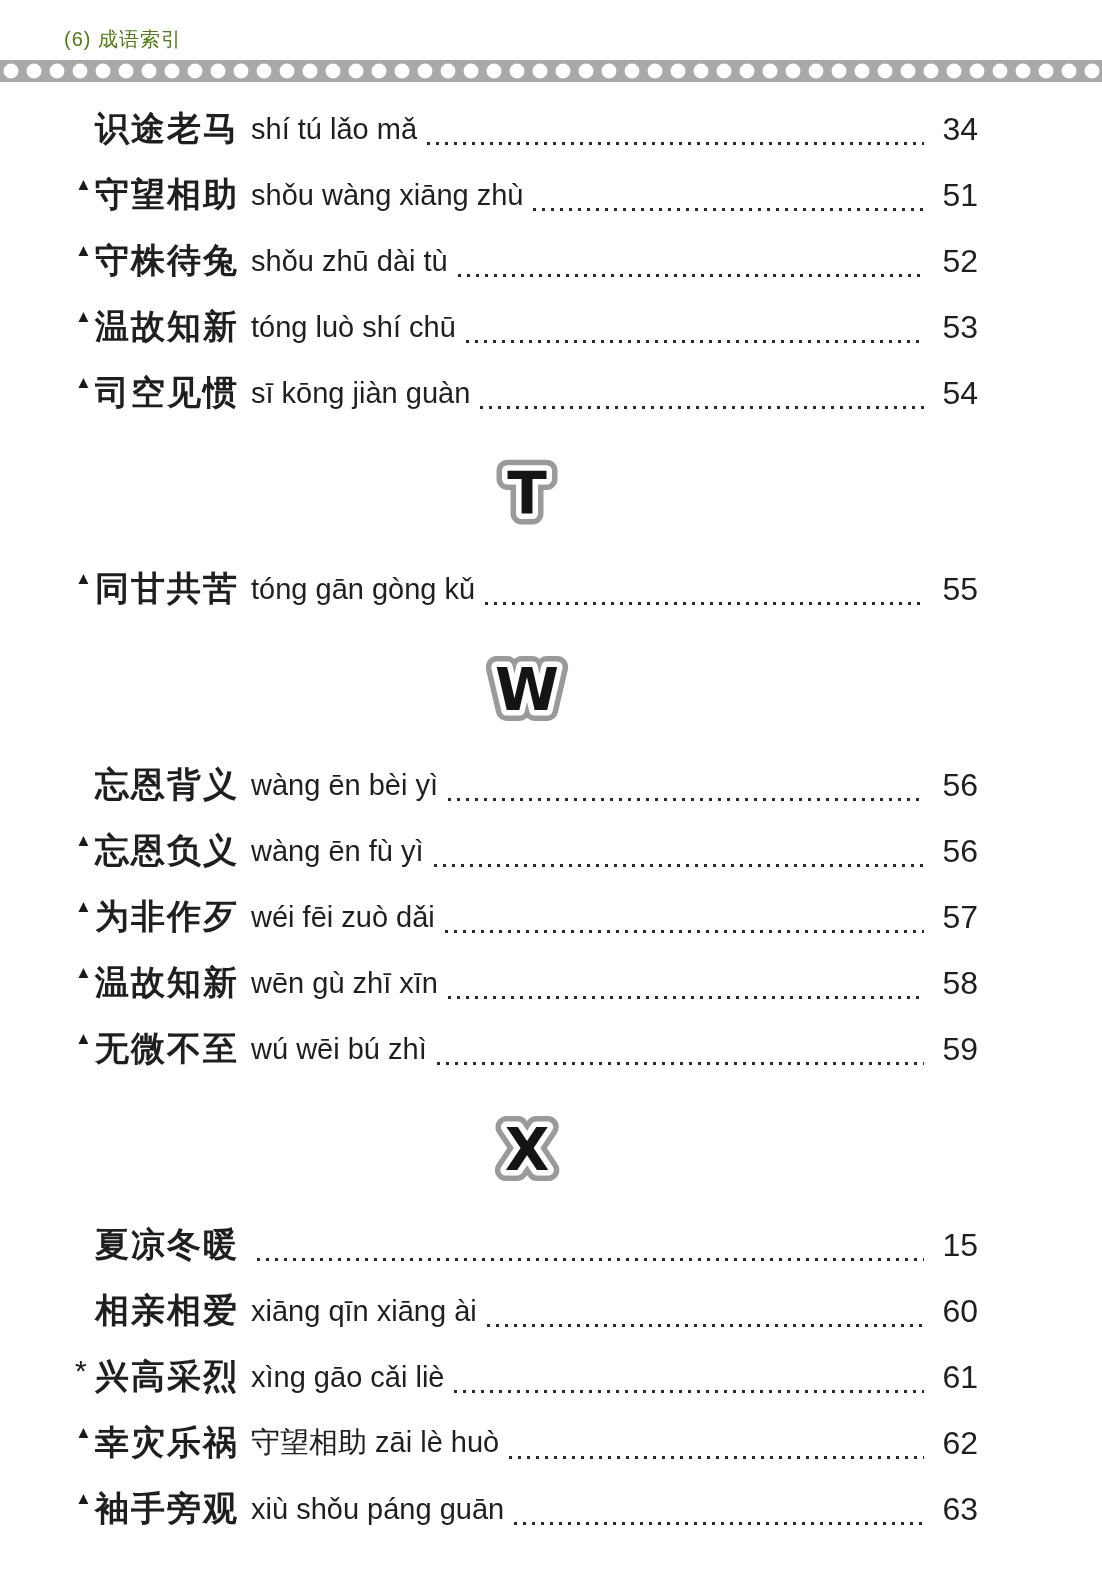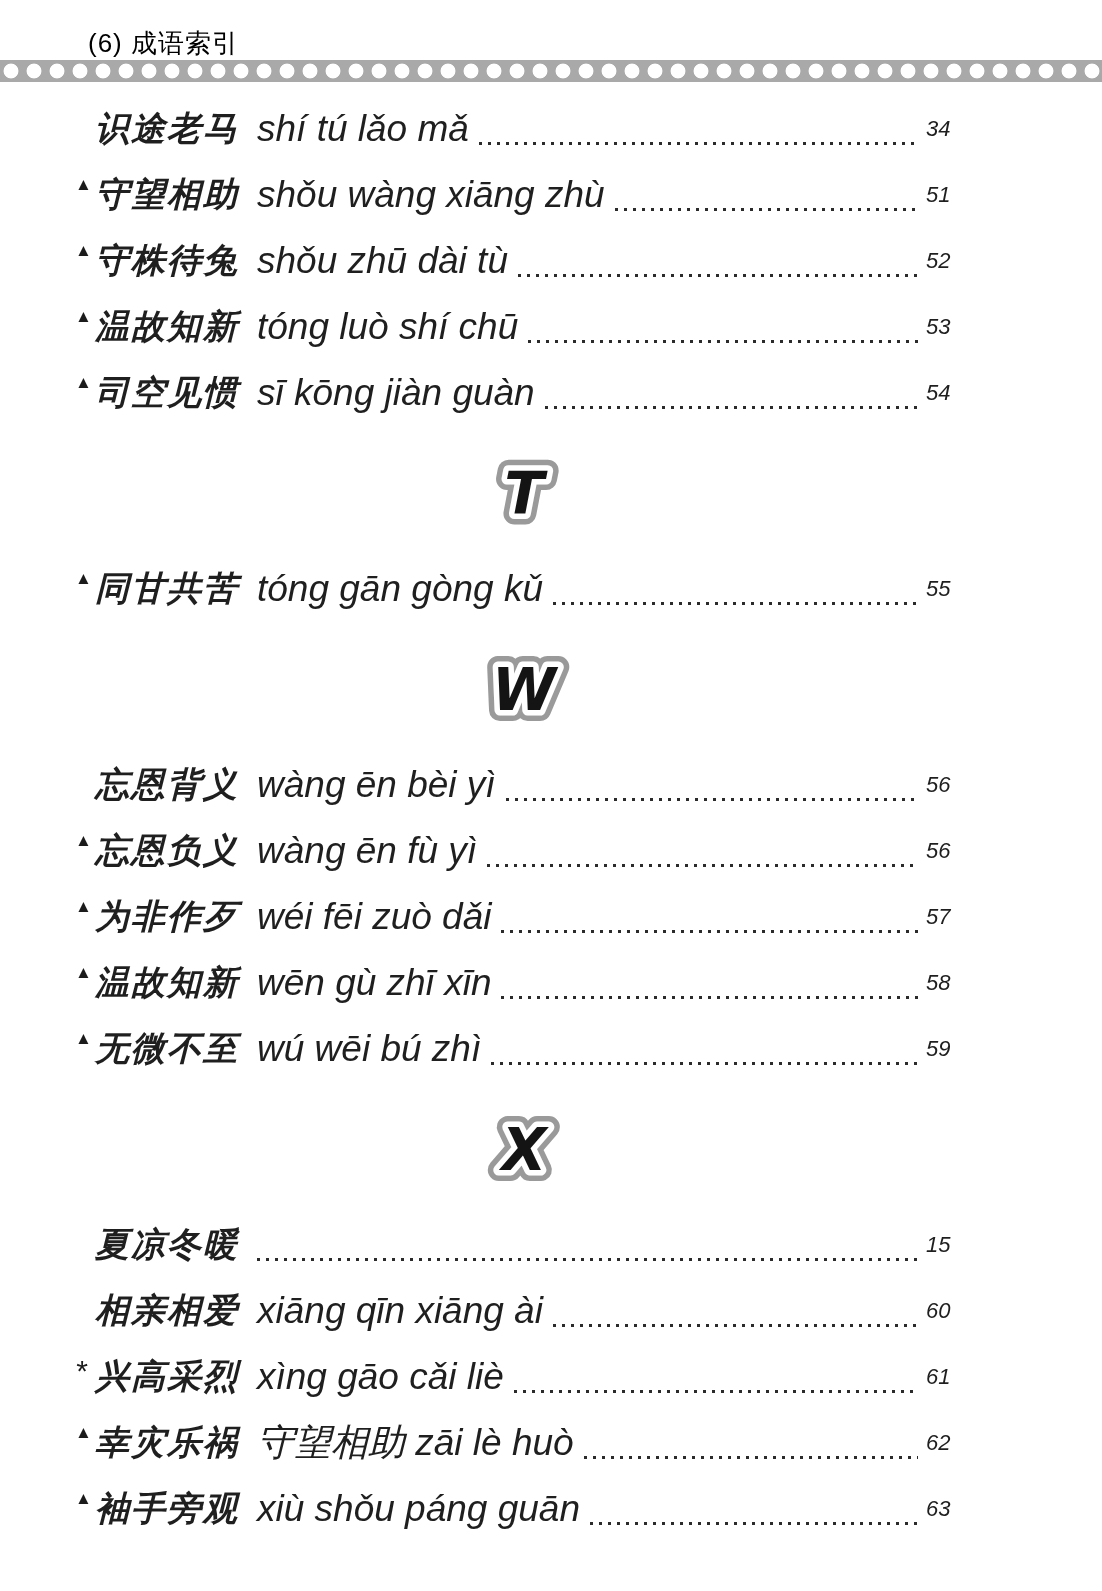--- a/index.html
+++ b/index.html
@@ -6,59 +6,59 @@
   .page {
     position:relative;
     width:1102px; height:1591px;
     margin:0 auto;
     background:#ffffff;
     font-family:"Liberation Sans", sans-serif;
     color:#1f1f1f;
     overflow:hidden;
   }
   .header {
-    position:absolute; left:88px; top:26px;
-    font-size:26px; letter-spacing:1px; color:#000000;
+    position:absolute; left:64px; top:26px;
+    font-size:20px; letter-spacing:1px; color:#4d7c0f;
     white-space:nowrap;
   }
   .dot-band {
     position:absolute; left:0; top:60px;
     width:1102px; height:22px;
     background-color:#a9a9a9;
     background-image:radial-gradient(circle at 11px 11px, #ffffff 7px, rgba(255,255,255,0) 7.8px);
     background-size:23px 22px;
     background-repeat:repeat-x;
   }
   .content {
-    position:absolute; left:75px; top:96px; right:130px;font-style:italic;
+    position:absolute; left:75px; top:96px; right:124px;
   }
   .row {
     display:flex; align-items:center; height:66px;
   }
   .marker {
     width:20px; font-size:17px; line-height:1;
     transform:translateY(-11px);
     color:#1b1b1b;
   }
   .marker.star { font-size:30px; transform:translateY(-6px); }
   .hanzi {
     width:152px; font-size:34px; font-weight:600;
     letter-spacing:2px; white-space:nowrap;
   }
   .pinyin {
-    font-size:37px; margin-left:10px; white-space:nowrap;
+    font-size:29px; margin-left:4px; white-space:nowrap;
   }
   .leader {
     flex:1; height:3px;
     align-self:flex-end;
     margin:0 8px 17px 10px;
     background-image:repeating-linear-gradient(to right, #2b2b2b 0 3px, rgba(0,0,0,0) 3px 9px);
   }
   .pagenum {
-    font-size:22px; min-width:46px; 
+    font-size:32px; min-width:46px; text-align:right;
   }
   .badge-row {
     height:130px; display:flex; justify-content:center; align-items:center;
   }
   .badge-svg text {
     font-family:"DejaVu Sans", "Liberation Sans", sans-serif;
     font-size:58px; font-weight:bold;
   }
 </style>
 </head>

